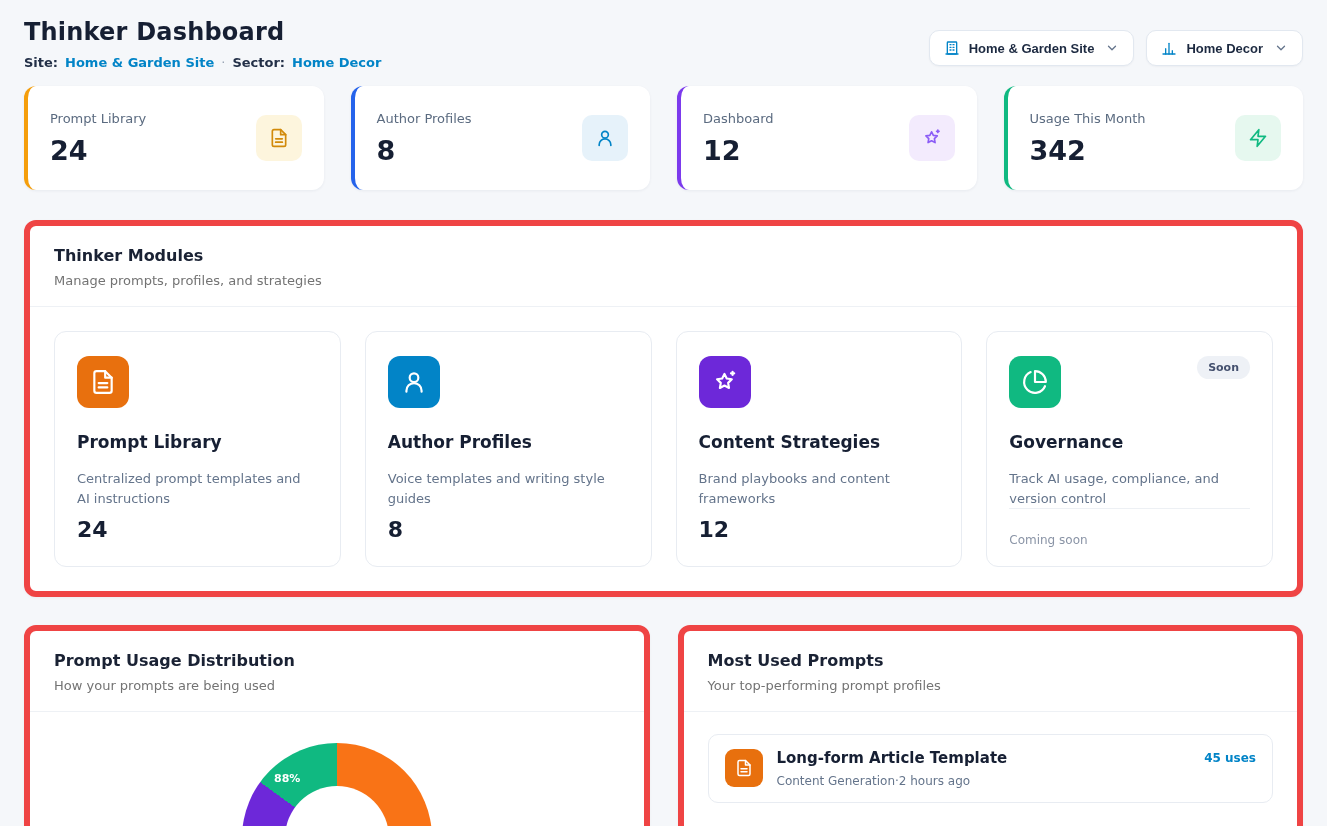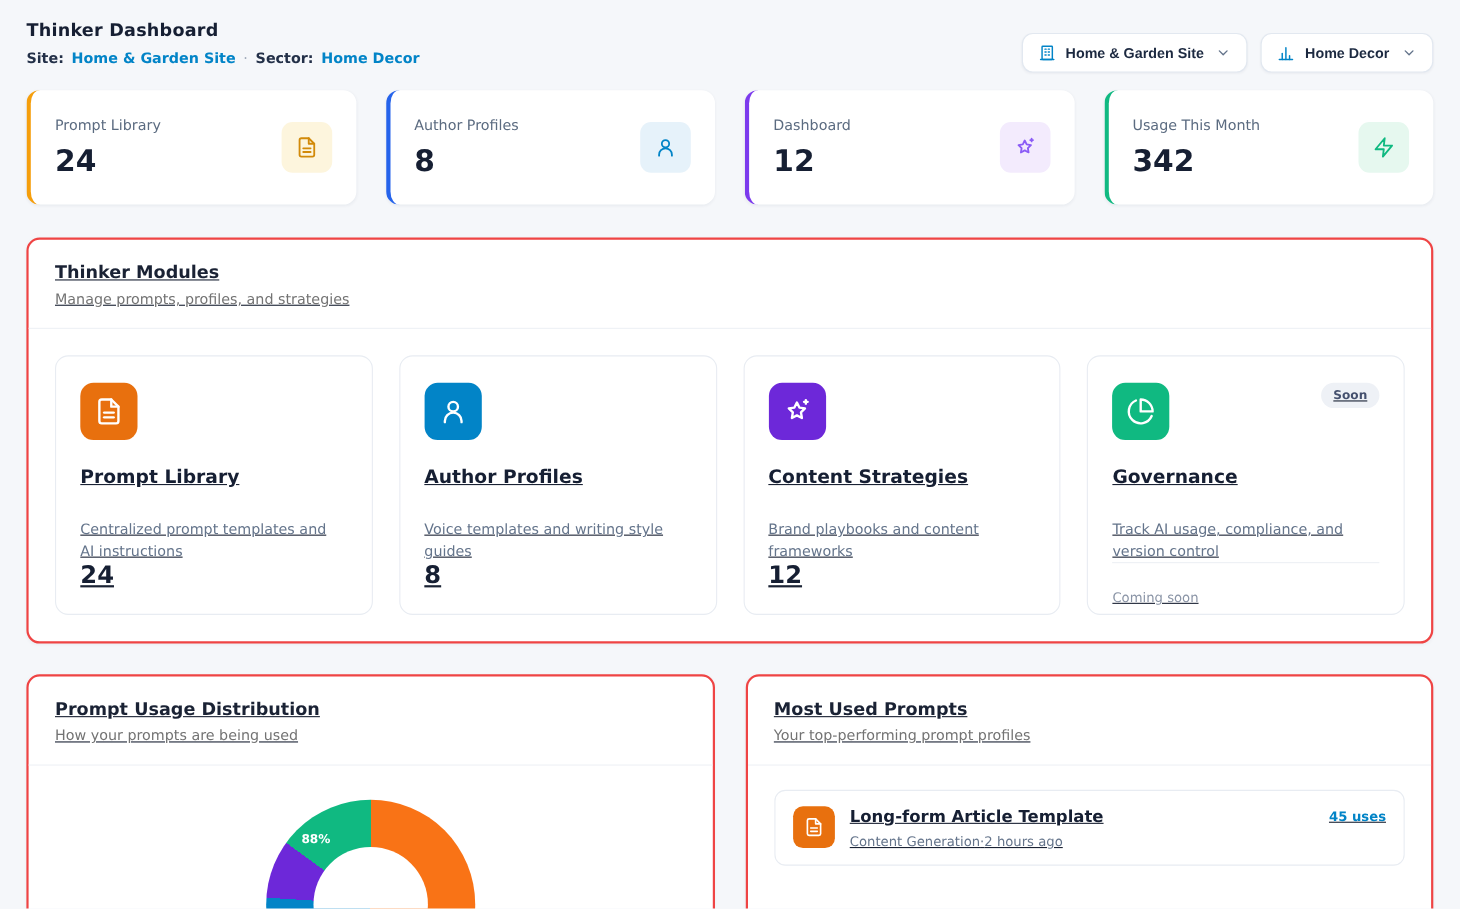--- a/index.html
+++ b/index.html
@@ -6,21 +6,21 @@
   html, body { width: 1327px; height: 826px; overflow: hidden; }
   body {
     background: #f5f7fa;
     font-family: "DejaVu Sans", "Liberation Sans", sans-serif;
     color: #1a2234;
   }
   .page { padding: 18px 24px 0; }
 
   
   .header { display: flex; justify-content: space-between; align-items: flex-start; }
-  .page-title { font-size: 16px; font-weight: 800; color: #161f33; letter-spacing: .2px; }
+  .page-title { font-size: 24px; font-weight: 800; color: #161f33; letter-spacing: .2px; }
   .sub-line { margin-top: 9px; font-size: 13px; font-weight: 700; color: #233048; display: flex; gap: 7px; align-items: center; }
   .sub-line a { text-decoration: none; font-weight: 700; cursor: pointer; }
   .sub-dot { color: #9aa5b5; font-weight: 400; }
   .selectors { display: flex; gap: 12px; margin-top: 12px; }
   .selector-btn {
     display: flex; align-items: center; gap: 9px;
     background: #fff; border: 1px solid #e2e8f0; border-radius: 10px;
     padding: 9px 14px; font-size: 13px; font-weight: 700; color: #1c2940;
     box-shadow: 0 1px 2px rgba(23,35,61,.04); cursor: pointer;
   }
@@ -34,37 +34,37 @@
     background: #fff; border-radius: 12px; border-left: 4px solid #ccc;
     box-shadow: 0 1px 3px rgba(23,35,61,.06); padding: 20px 22px;
     display: flex; justify-content: space-between; align-items: center; height: 104px;
   }
   .stat-label { font-size: 13px; color: #5b6b80; }
   .stat-value { font-size: 27px; font-weight: 800; color: #161f33; margin-top: 9px; }
   .stat-icon-box { width: 46px; height: 46px; border-radius: 10px; display: flex; align-items: center; justify-content: center; }
   .stat-icon-box .glyph { width: 20px; height: 20px; }
 
   
-  .panel { background: #fff; border: 2px solid #ef4444; border-radius: 12px; box-shadow: 0 1px 3px rgba(23,35,61,.04); text-decoration: underline; }
+  .panel { background: #fff; border: 6px solid #ef4444; border-radius: 12px; box-shadow: 0 1px 3px rgba(23,35,61,.04); }
   .panel-header { padding: 20px 24px 18px; border-bottom: 1px solid #eef1f5; }
   .panel-title { font-size: 16px; font-weight: 700; color: #1a2234; }
   .panel-sub { font-size: 13px; color: #737373; margin-top: 8px; }
   .modules-panel { margin-top: 30px; }
 
   .modules-grid { padding: 24px; display: grid; grid-template-columns: repeat(4, 1fr); gap: 24px; }
   .module-card {
     border: 1px solid #e8ecf2; border-radius: 12px; padding: 24px 22px;
     height: 236px; display: flex; flex-direction: column; background: #fff; cursor: pointer;
   }
   .module-top { display: flex; justify-content: space-between; align-items: flex-start; }
   .module-icon { width: 52px; height: 52px; border-radius: 12px; color: #fff; display: flex; align-items: center; justify-content: center; }
   .module-icon .glyph { width: 26px; height: 26px; }
   .soon-badge { background: #eef1f6; color: #44506а; color: #44506e; font-size: 11px; font-weight: 700; padding: 5px 11px; border-radius: 999px; }
   .module-title { margin-top: 24px; font-size: 17px; font-weight: 800; color: #161f33; }
-  .module-desc { margin-top: 28px; font-size: 13px; color: #64748b; line-height: 1.5; padding-right: 4px; }
+  .module-desc { margin-top: 17px; font-size: 13px; color: #64748b; line-height: 1.5; padding-right: 4px; }
   .module-value { margin-top: auto; font-size: 22px; font-weight: 800; color: #161f33; }
   .module-footer { margin-top: auto; border-top: 1px solid #edf0f4; padding-top: 24px; font-size: 12px; color: #8a94a6; }
 
   
   .bottom-grid { display: grid; grid-template-columns: 1fr 1fr; gap: 28px; margin-top: 28px; }
   .bottom-card { min-height: 420px; }
 
   .chart-area { position: relative; display: flex; justify-content: center; }
   .donut {
     width: 190px; height: 190px; border-radius: 50%; margin-top: 31px; position: relative;

